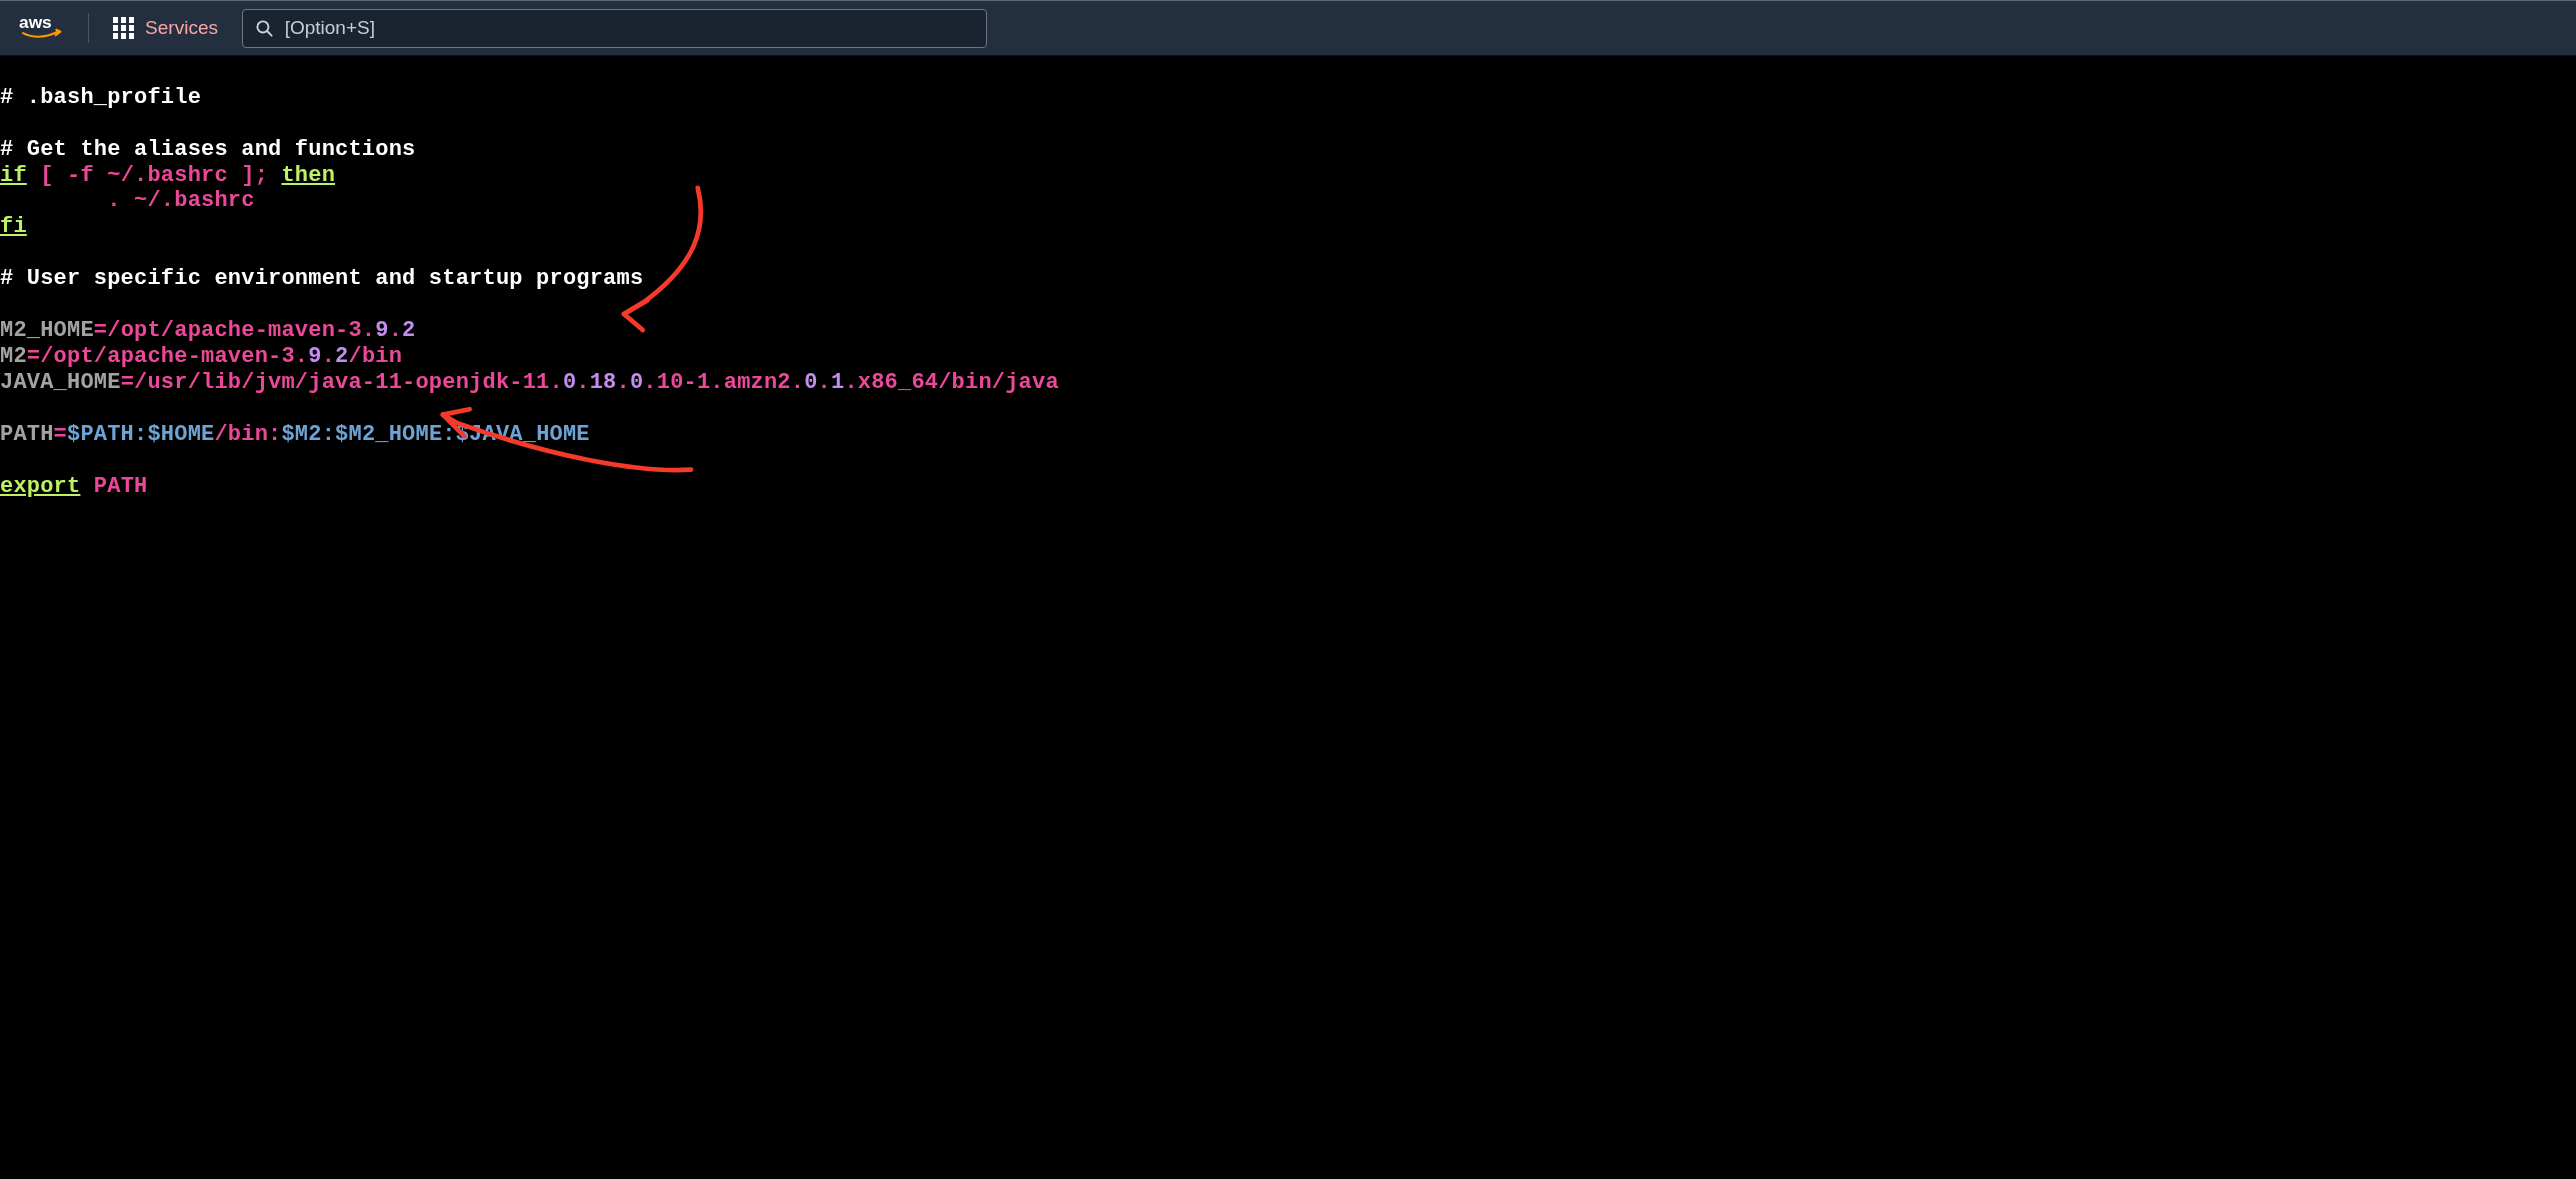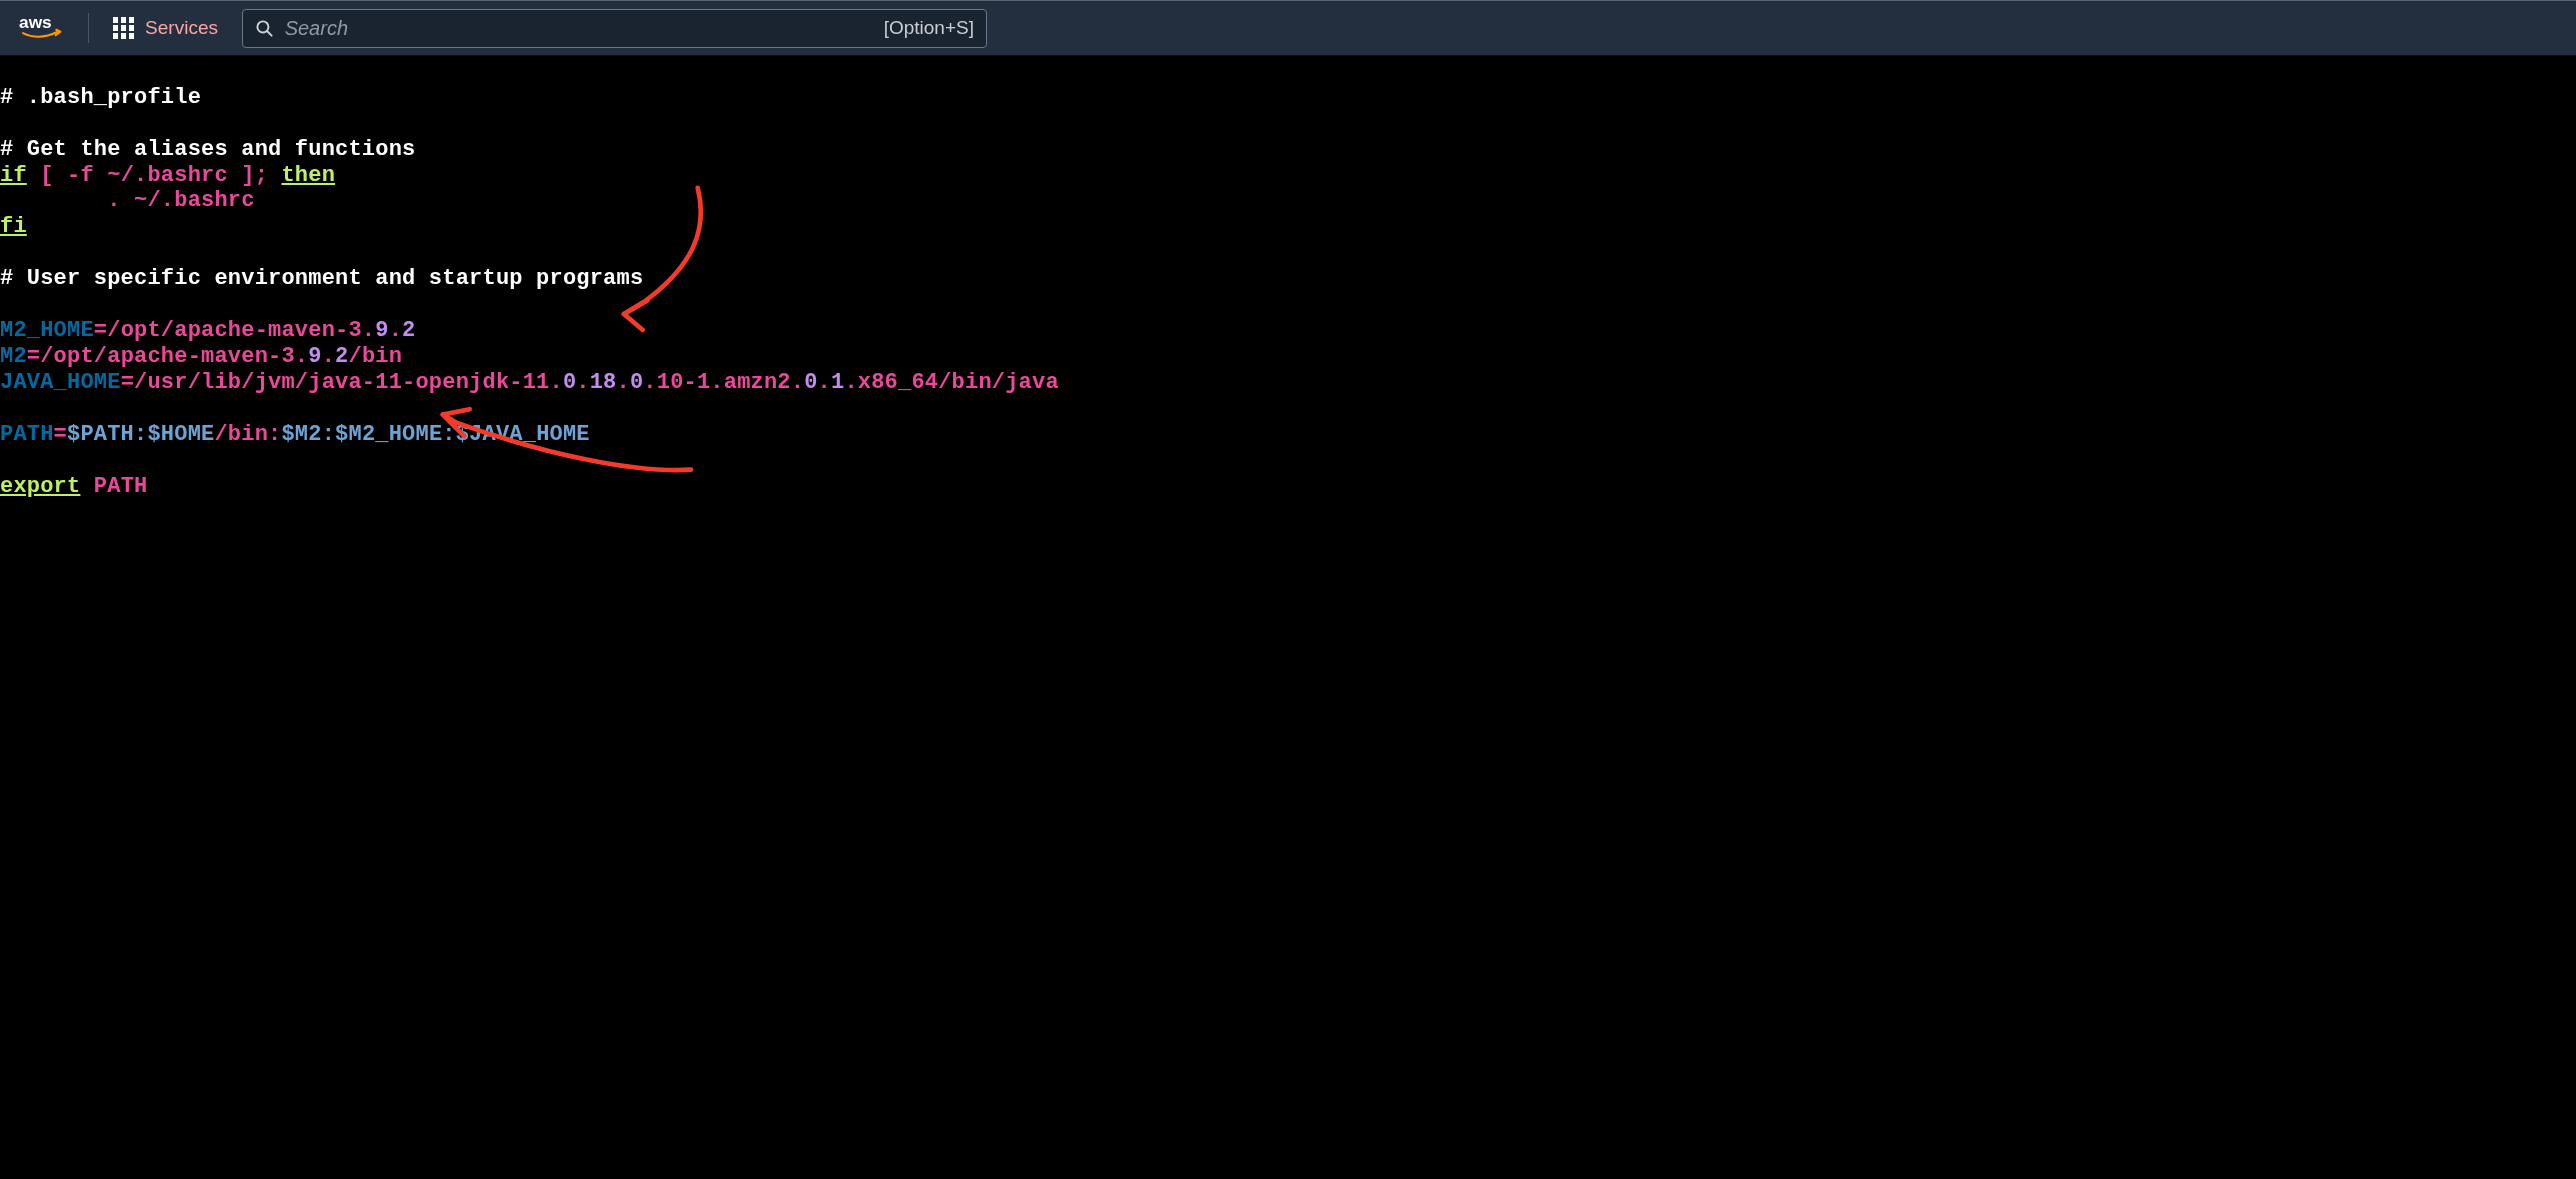--- a/index.html
+++ b/index.html
@@ -92,21 +92,21 @@
     line-height: 1.18;
     font-weight: bold;
     white-space: pre;
     color: #fff;
     letter-spacing: 0.2px;
   }
   .c-comment { color: #ffffff; }        
   .c-key     { color: #bef264; text-decoration: underline; }        
   .c-white   { color: #ec4899; }
   .c-num     { color: #c38df0; }        
-  .c-var     { color: #0369a1; margin-top: 8px; }        
+  .c-var     { color: #a3a3a3; margin-top: 8px; }        
   .c-path    { color: #6ea3d6; }        
 
   
   .arrows {
     position: absolute;
     top: 0; left: 0;
     pointer-events: none;
   }
 </style>
 </head>
@@ -137,21 +137,20 @@
         <span></span>
     </div>
     <span>Services</span>
   </div>
 
   <div class="search-wrap">
     <svg width="19" height="19" viewBox="0 0 24 24">
       <circle cx="10" cy="10" r="7" stroke="#cfd3d8" stroke-width="2.4" fill="none"></circle>
       <line x1="15.2" y1="15.2" x2="21" y2="21" stroke="#cfd3d8" stroke-width="2.4" stroke-linecap="round"></line>
     </svg>
-    <input class="search-input" type="text" placeholder="Search" style="">
     <span class="shortcut">[Option+S]</span>
   </div>
 </div>
 
 <div class="term">
 <span class="c-comment"># .bash_profile</span>
 <span></span>
 <span class="c-comment"># Get the aliases and functions</span>
 <span class="c-key">if</span><span class="c-white"> [ -f ~/.bashrc ]; </span><span class="c-key">then</span>
 <span class="c-white">        . ~/.bashrc</span>

